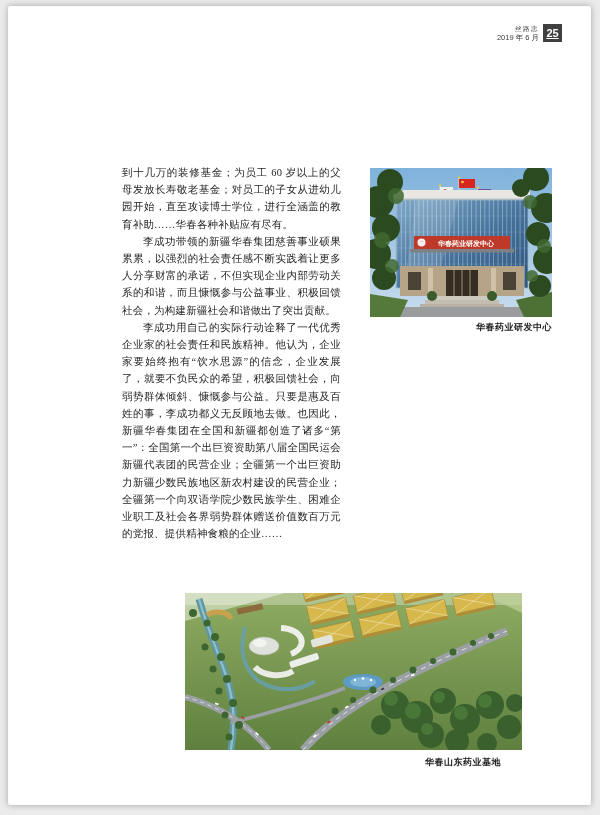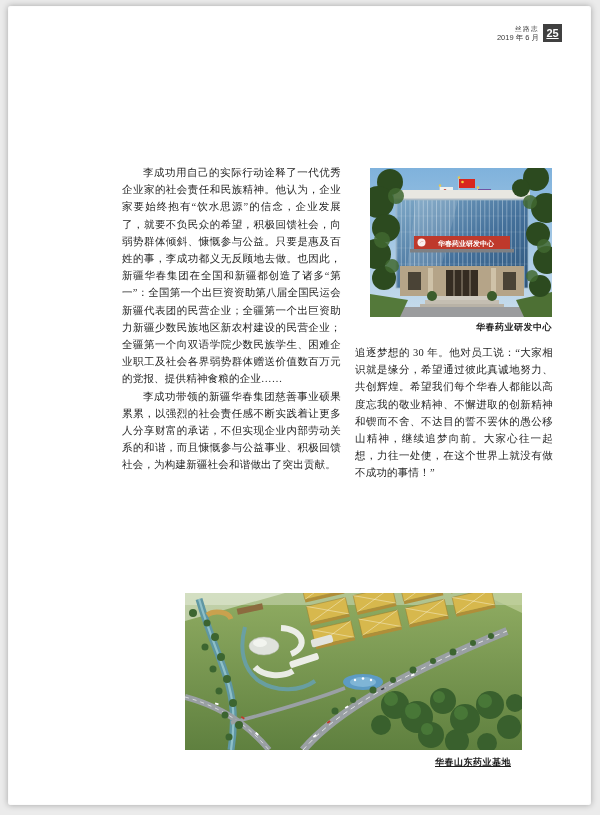--- a/index.html
+++ b/index.html
@@ -22,41 +22,41 @@
   .col1{left:114px;top:158px;width:219px;}
   .col2{left:347px;top:338px;width:198px;}
   
   figure{margin:0;padding:0;position:absolute;}
   figure svg{display:block;width:100%;height:100%;}
   .photo-top{left:362px;top:162px;width:182px;height:149px;}
   .photo-bottom{left:177px;top:587px;width:337px;height:157px;}
   .caption{position:absolute;text-align:right;font-size:9px;font-weight:600;color:#1c1c1c;
            font-family:"Liberation Sans",sans-serif;letter-spacing:.5px;}
   .caption-top{left:362px;top:315px;width:182px;}
-  .caption-bottom{left:178px;top:750px;width:325px;text-decoration:underline;}
+  .caption-bottom{left:168px;top:750px;width:325px;}
 </style>
 </head>
 <body>
 
 <div class="page">
 
   <div class="header">
     <div class="header-meta">
       <div class="mag-name">丝路志</div>
       <div class="issue-date">2019 年 6 月</div>
     </div>
     <div class="page-badge" style="background: #404040; text-decoration: underline;">25</div>
   </div>
 
   <div class="col col1">
+      <p class="para">到十几万的装修基金；为员工 60 岁以上的父母发放长寿敬老基金；对员工的子女从进幼儿园开始，直至攻读博士学位，进行全涵盖的教育补助……华春各种补贴应有尽有。</p>
+      <p class="para indent">李成功带领的新疆华春集团慈善事业硕果累累，以强烈的社会责任感不断实践着让更多人分享财富的承诺，不但实现企业内部劳动关系的和谐，而且慷慨参与公益事业、积极回馈社会，为构建新疆社会和谐做出了突出贡献。</p>
       <p class="para indent">李成功用自己的实际行动诠释了一代优秀企业家的社会责任和民族精神。他认为，企业家要始终抱有“饮水思源”的信念，企业发展了，就要不负民众的希望，积极回馈社会，向弱势群体倾斜、慷慨参与公益。只要是惠及百姓的事，李成功都义无反顾地去做。也因此，新疆华春集团在全国和新疆都创造了诸多“第一”：全国第一个出巨资资助第八届全国民运会新疆代表团的民营企业；全疆第一个出巨资助力新疆少数民族地区新农村建设的民营企业；全疆第一个向双语学院少数民族学生、困难企业职工及社会各界弱势群体赠送价值数百万元的党报、提供精神食粮的企业……</p>
-      <p class="para indent">李成功带领的新疆华春集团慈善事业硕果累累，以强烈的社会责任感不断实践着让更多人分享财富的承诺，不但实现企业内部劳动关系的和谐，而且慷慨参与公益事业、积极回馈社会，为构建新疆社会和谐做出了突出贡献。</p>
     </div>
   <div class="col col2">
-      <p class="para">追逐梦想的 30 年。他对员工说：“大家相识就是缘分，希望通过彼此真诚地努力、共创辉煌。希望我们每个华春人都能以高度忘我的敬业精神、不懈进取的创新精神和锲而不舍、不达目的誓不罢休的愚公移山精神，继续追梦向前。大家心往一起想，力往一处使，在这个世界上就没有做不成功的事情！”</p>
     </div>
 
   <figure class="photo-top">
     <svg viewBox="0 0 182 149" preserveAspectRatio="none">
       <defs>
         <linearGradient id="sky" x1="0" y1="0" x2="0" y2="1">
           <stop offset="0" stop-color="#7fb2dc"></stop>
             <stop offset="1" stop-color="#c9ddec"></stop>
         </linearGradient>
         <linearGradient id="glass" x1="0" y1="0" x2="1" y2="1">

